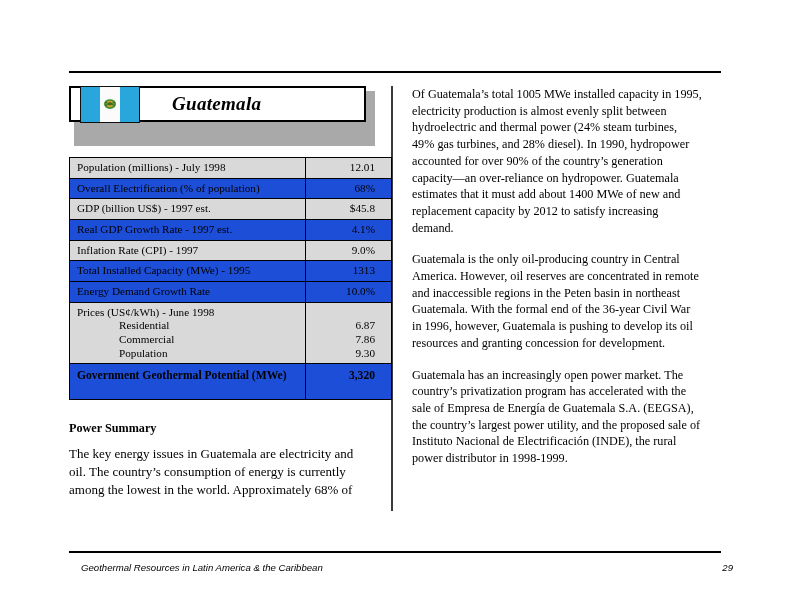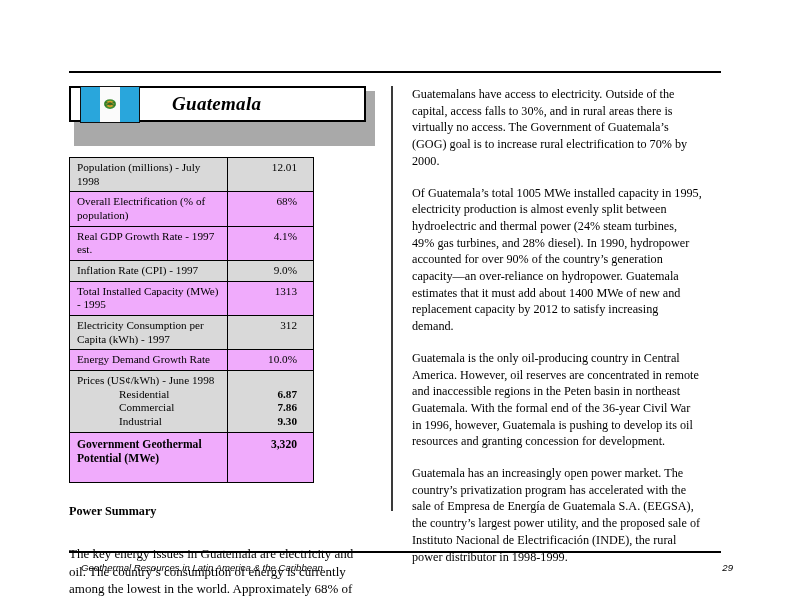--- a/index.html
+++ b/index.html
@@ -109,59 +109,59 @@
     font-style: italic;
     font-size: 19px;
     letter-spacing: 0.3px;
     margin-left: 32px;
     color: #000000;
   }
 
   
   .data-table {
     border-collapse: collapse;
-    width: 245px;
+    width: 323px;
     table-layout: fixed;
     border: 1.6px solid #000000;
     font-size: 11.2px;
   }
   .data-table td {
     border: 1px solid #000000;
     padding: 3px 6px 3px 7px;
     line-height: 1.22;
     vertical-align: top;
   }
   .data-table td.val {
     text-align: right;
     width: 62px;
     padding-right: 16px;
     white-space: nowrap;
   }
   .row-shaded td { background: #d9d9d9; }
-  .row-plain td { background: #f0abfc; }
+  .row-plain td { background: #1d4ed8; }
   .prices-label .sub {
     display: block;
     padding-left: 42px;
   }
-  .prices-val div { line-height: 1.22; font-weight: bold; }
+  .prices-val div { line-height: 1.22; }
   .prices-val .spacer { visibility: hidden; }
   .total-row td {
     font-weight: bold;
     font-size: 11.6px;
     border-top: 1.8px solid #000000;
     padding-top: 5px;
     padding-bottom: 16px;
   }
 
   
   .section-head {
     font-weight: bold;
     font-size: 12.2px;
     margin-top: 21px;
-    margin-bottom: 26px;
+    margin-bottom: 9px;
   }
   .left-para {
     font-size: 13px;
     line-height: 1.37;
     width: 285px;
   }
 
   
   .right-col {
     position: absolute;
@@ -237,46 +237,46 @@
     <table class="data-table">
       <tbody>
         <tr class="row-shaded">
           <td>Population (millions) - July 1998</td>
           <td class="val">12.01</td>
         </tr>
         <tr class="row-plain">
           <td>Overall Electrification (% of population)</td>
           <td class="val">68%</td>
         </tr>
+        <tr class="row-shaded">
+          <td>GDP (billion US$) - 1997 est.</td>
+          <td class="val">$45.8</td>
+        </tr>
         <tr class="row-plain">
           <td>Real GDP Growth Rate - 1997 est.</td>
           <td class="val">4.1%</td>
         </tr>
         <tr class="row-shaded">
           <td>Inflation Rate (CPI) - 1997</td>
           <td class="val">9.0%</td>
         </tr>
         <tr class="row-plain">
           <td>Total Installed Capacity (MWe) - 1995</td>
           <td class="val">1313</td>
-        </tr>
-        <tr class="row-shaded">
-          <td>Electricity Consumption per Capita (kWh) - 1997</td>
-          <td class="val">312</td>
         </tr>
         <tr class="row-plain">
           <td>Energy Demand Growth Rate</td>
           <td class="val">10.0%</td>
         </tr>
         <tr class="row-shaded">
           <td class="prices-label">
             <span>Prices (US¢/kWh) - June 1998</span>
             <span class="sub">Residential</span>
             <span class="sub">Commercial</span>
-            <span class="sub">Industrial</span>
+            <span class="sub">Population</span>
           </td>
           <td class="val prices-val">
             <div class="spacer">&nbsp;</div>
             <div>6.87</div>
             <div>7.86</div>
             <div>9.30</div>
           </td>
         </tr>
         <tr class="row-plain total-row">
           <td>Government Geothermal Potential (MWe)</td>
@@ -284,21 +284,20 @@
         </tr>
       </tbody>
     </table>
 
     <div class="section-head">Power Summary</div>
     <div class="left-para">The key energy issues in Guatemala are electricity and oil. The country’s consumption of energy is currently among the lowest in the world.  Approximately 68% of</div>
 
   </div>
 
   <div class="right-col">
-    <p>Guatemalans have access to electricity. Outside of the capital, access falls to 30%, and in rural areas there is virtually no access.  The Government of Guatemala’s (GOG) goal is to increase rural electrification to 70% by 2000.</p>
     <p class="gap-extra">Of Guatemala’s total 1005 MWe installed capacity in 1995, electricity production is almost evenly split between hydroelectric and thermal power (24% steam turbines, 49% gas turbines, and 28% diesel).   In 1990, hydropower accounted for over 90% of the country’s generation capacity—an over-reliance on hydropower.  Guatemala estimates that it must add about 1400 MWe of new and replacement capacity by 2012 to satisfy increasing demand.</p>
     <p>Guatemala is the only oil-producing country in Central America. However, oil reserves are concentrated in remote and  inaccessible regions in the Peten basin in northeast Guatemala. With the formal end of the 36-year Civil War in 1996, however, Guatemala is pushing to develop its oil resources and granting concession for development.</p>
     <p>Guatemala has an increasingly open power market.  The country’s privatization program has accelerated with the sale of Empresa de Energía de Guatemala S.A. (EEGSA), the country’s largest power utility, and the proposed sale of Instituto Nacional de Electrificación (INDE), the rural power distributor in 1998-1999.</p>
   </div>
 
   <div class="bottom-rule"></div>
   <div class="footer">
     <span>Geothermal Resources in Latin America &amp; the Caribbean</span>
     <span class="pageno">29</span>
   </div>

